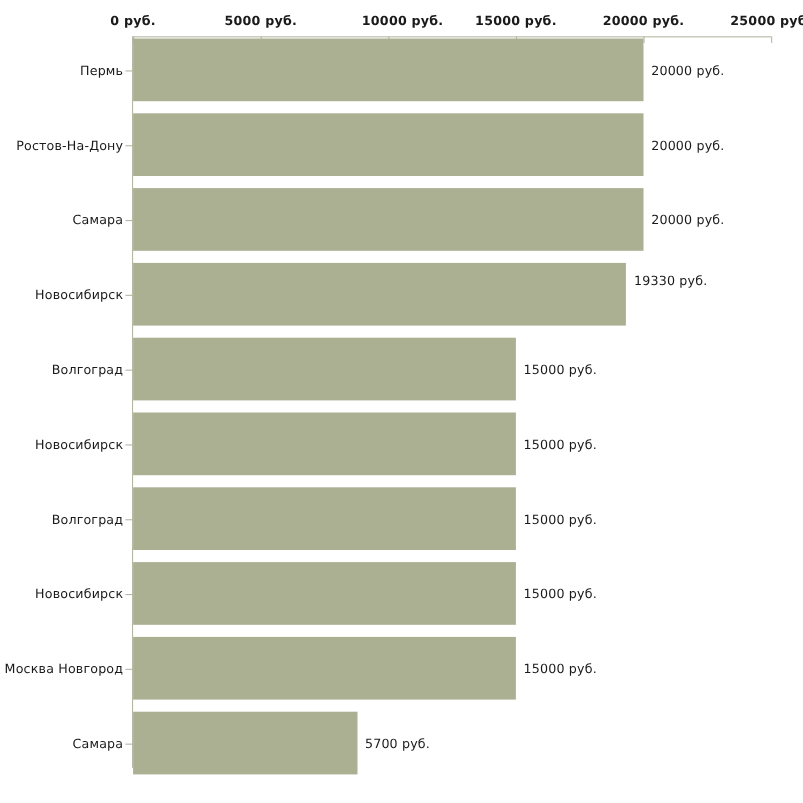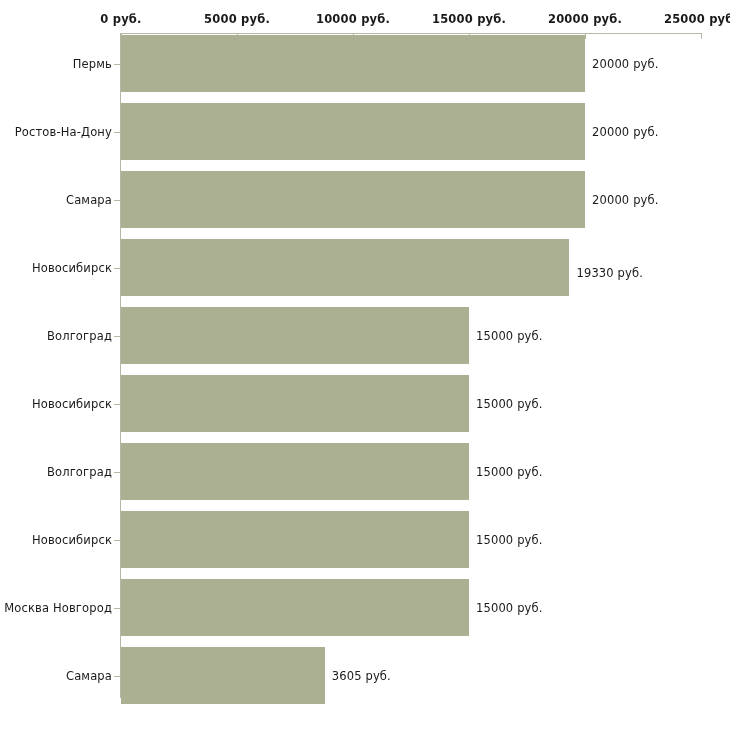--- a/index.html
+++ b/index.html
@@ -102,21 +102,21 @@
 
   <div class="axis-top-line"></div>
   <div class="axis-left-line"></div>
 
   <div id="x-ticks">
       <div class="axis-tick" style="left: 121px;"></div>
       <div class="axis-tick-label" style="left: 121px;">0 руб.</div>
       <div class="axis-tick" style="left: 237px;"></div>
       <div class="axis-tick-label" style="left: 237px;">5000 руб.</div>
       <div class="axis-tick" style="left: 353px;"></div>
-      <div class="axis-tick-label" style="left: 353px;">10000 руб.</div>
+      <div class="axis-tick-label" style="left: 366px;">10000 руб.</div>
       <div class="axis-tick" style="left: 469px;"></div>
       <div class="axis-tick-label" style="left: 469px;">15000 руб.</div>
       <div class="axis-tick" style="left: 585px;"></div>
       <div class="axis-tick-label" style="left: 585px;">20000 руб.</div>
       <div class="axis-tick" style="left: 701px;"></div>
       <div class="axis-tick-label" style="left: 701px;">25000 руб.</div>
     </div>
   <div id="y-ticks">
       <div class="ytick" style="top: 64px;"></div>
       <div class="ytick" style="top: 132px;"></div>
@@ -170,22 +170,22 @@
       <div class="bar" title="Екатеринбург: 15000 руб." style="top: 375px; height: 57px; width: 348px; background: rgb(172, 176, 147);"></div>
       <div class="bar" title="Челябинск: 15000 руб." style="top: 443px; height: 57px; width: 348px; background: rgb(172, 176, 147);"></div>
       <div class="bar" title="Красноярск: 15000 руб." style="top: 511px; height: 57px; width: 348px; background: rgb(172, 176, 147);"></div>
       <div class="bar" title="Нижний Новгород: 15000 руб." style="top: 579px; height: 57px; width: 348px; background: rgb(172, 176, 147);"></div>
       <div class="bar" title="Самара: 8785 руб." style="top: 647px; height: 57px; width: 203.812px; background: rgb(172, 176, 147);"></div>
     </div>
   <div id="bar-values">
       <div class="bar-value" style="left: 592px; top: 64px;">20000 руб.</div>
       <div class="bar-value" style="left: 592px; top: 132px;">20000 руб.</div>
       <div class="bar-value" style="left: 592px; top: 200px;">20000 руб.</div>
-      <div class="bar-value" style="left: 576.456px; top: 273px; text-align: center;">19330 руб.</div>
+      <div class="bar-value" style="left: 576.456px; top: 255px; text-align: center;">19330 руб.</div>
       <div class="bar-value" style="left: 476px; top: 336px;">15000 руб.</div>
       <div class="bar-value" style="left: 476px; top: 404px;">15000 руб.</div>
       <div class="bar-value" style="left: 476px; top: 472px;">15000 руб.</div>
       <div class="bar-value" style="left: 476px; top: 540px;">15000 руб.</div>
       <div class="bar-value" style="left: 476px; top: 608px;">15000 руб.</div>
-      <div class="bar-value" style="left: 331.812px; top: 676px;">3605 руб.</div>
+      <div class="bar-value" style="left: 331.812px; top: 676px;">5700 руб.</div>
     </div>
 
 </div>
 
 </body></html>

